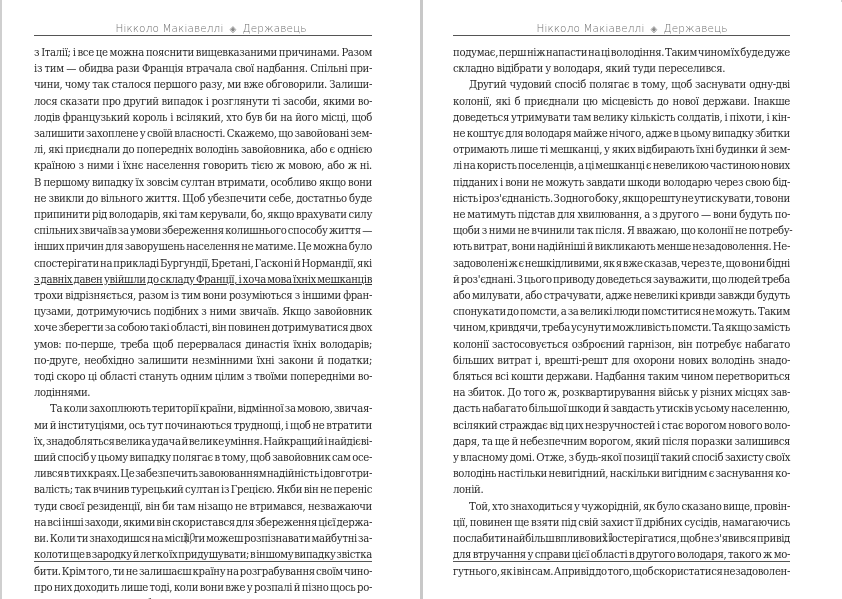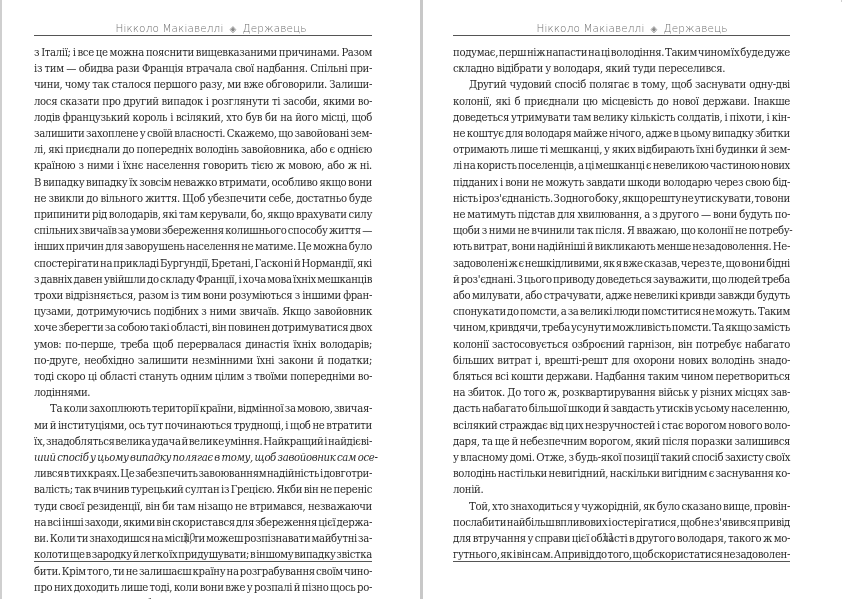--- a/index.html
+++ b/index.html
@@ -67,38 +67,38 @@
   <div class="rule" style="left:32px; top:35px; width:338px;"></div>
   <div class="body" id="left-body" style="left:32px; top:45px; width:338px;">
       <p class="line" style="white-space: nowrap;"><span style="white-space: nowrap; word-spacing: -0.884375px;">з Італії; і все це можна пояснити вищевказаними причинами. Разом</span></p>
       <p class="line" style="white-space: nowrap;"><span style="white-space: nowrap; word-spacing: -0.4px;">із тим — обидва рази Франція втрачала свої надбання. Спільні при-</span></p>
       <p class="line" style="white-space: nowrap;"><span style="white-space: nowrap; word-spacing: -0.518056px;">чини, чому так сталося першого разу, ми вже обговорили. Залиши-</span></p>
       <p class="line" style="white-space: nowrap;"><span style="white-space: nowrap; word-spacing: -0.4px;">лося сказати про другий випадок і розглянути ті засоби, якими во-</span></p>
       <p class="line" style="white-space: nowrap;"><span style="white-space: nowrap; word-spacing: -0.4px;">лодів французький король і всілякий, хто був би на його місці, щоб</span></p>
       <p class="line" style="white-space: nowrap;"><span style="white-space: nowrap; word-spacing: -1.275px;">залишити захоплене у своїй власності. Скажемо, що завойовані зем-</span></p>
       <p class="line" style="white-space: nowrap;"><span style="white-space: nowrap; word-spacing: -0.512847px;">лі, які приєднали до попередніх володінь завойовника, або є однією</span></p>
       <p class="line" style="white-space: nowrap;"><span style="white-space: nowrap; word-spacing: -0.4px;">країною з ними і їхнє населення говорить тією ж мовою, або ж ні.</span></p>
-      <p class="line" style="white-space: nowrap;"><span style="white-space: nowrap; word-spacing: -1.56146px;">В випадку випадку їх зовсім неважко втримати, особливо якщо вони</span></p>
+      <p class="line" style="white-space: nowrap;"><span style="white-space: nowrap; word-spacing: -1.56146px;">В першому випадку їх зовсім султан втримати, особливо якщо вони</span></p>
       <p class="line" style="white-space: nowrap;"><span style="white-space: nowrap; word-spacing: -0.424306px;">не звикли до вільного життя. Щоб убезпечити себе, достатньо буде</span></p>
       <p class="line" style="white-space: nowrap;"><span style="white-space: nowrap; word-spacing: -1.01806px;">припинити рід володарів, які там керували, бо, якщо врахувати силу</span></p>
       <p class="line" style="white-space: nowrap;"><span style="white-space: nowrap; word-spacing: -1.53086px;">спільних звичаїв за умови збереження колишнього способу життя —</span></p>
       <p class="line" style="white-space: nowrap;"><span style="white-space: nowrap; word-spacing: -1.34792px;">інших причин для заворушень населення не матиме. Це можна було</span></p>
       <p class="line" style="white-space: nowrap;"><span style="white-space: nowrap; word-spacing: -1.73984px;">спостерігати на прикладі Бургундії, Бретані, Гасконі й Нормандії, які</span></p>
-      <p class="line" style="white-space: nowrap;"><span style="white-space: nowrap; word-spacing: -1.47528px;">з давніх давен увійшли до складу Франції, і хоча мова їхніх мешканців</span></p>
+      <p class="line" style="white-space: nowrap;"><span style="white-space: nowrap; word-spacing: -1.47528px; text-decoration: underline;">з давніх давен увійшли до складу Франції, і хоча мова їхніх мешканців</span></p>
       <p class="line" style="white-space: nowrap;"><span style="white-space: nowrap; word-spacing: -0.535417px;">трохи відрізняється, разом із тим вони розуміються з іншими фран-</span></p>
       <p class="line" style="white-space: nowrap;"><span style="white-space: nowrap; word-spacing: -0.4px;">цузами, дотримуючись подібних з ними звичаїв. Якщо завойовник</span></p>
       <p class="line" style="white-space: nowrap;"><span style="white-space: nowrap; word-spacing: -1.44687px;">хоче зберегти за собою такі області, він повинен дотримуватися двох</span></p>
       <p class="line" style="white-space: nowrap;"><span style="white-space: nowrap; word-spacing: -0.4px;">умов: по-перше, треба щоб перервалася династія їхніх володарів;</span></p>
       <p class="line" style="white-space: nowrap;"><span style="white-space: nowrap; word-spacing: -0.4px;">по-друге, необхідно залишити незмінними їхні закони й податки;</span></p>
       <p class="line" style="white-space: nowrap;"><span style="white-space: nowrap; word-spacing: -0.4px;">тоді скоро ці області стануть одним цілим з твоїми попередніми во-</span></p>
       <p style="white-space: nowrap;">лодіннями.</p>
       <p class="indent line" style="white-space: nowrap;"><span style="white-space: nowrap; word-spacing: -1.53867px;">Та коли захоплюють території країни, відмінної за мовою, звичая-</span></p>
       <p class="line" style="white-space: nowrap;"><span style="white-space: nowrap; word-spacing: -1.05938px;">ми й інституціями, ось тут починаються труднощі, і щоб не втратити</span></p>
       <p class="line" style="white-space: nowrap;"><span style="white-space: nowrap; word-spacing: -2.00243px;">їх, знадобляться велика удача й велике уміння. Найкращий і найдієві-</span></p>
-      <p class="line" style="white-space: nowrap; font-style: italic;"><span style="white-space: nowrap; word-spacing: -1.23807px;">ший спосіб у цьому випадку полягає в тому, щоб завойовник сам осе-</span></p>
+      <p class="line" style="white-space: nowrap;"><span style="white-space: nowrap; word-spacing: -1.23807px;">ший спосіб у цьому випадку полягає в тому, щоб завойовник сам осе-</span></p>
       <p class="line" style="white-space: nowrap;"><span style="white-space: nowrap; word-spacing: -2.18646px;">лився в тих краях. Це забезпечить завоюванням надійність і довготри-</span></p>
       <p class="line" style="white-space: nowrap;"><span style="white-space: nowrap; word-spacing: -1.26719px;">валість; так вчинив турецький султан із Грецією. Якби він не переніс</span></p>
       <p class="line" style="white-space: nowrap;"><span style="white-space: nowrap; word-spacing: -0.436458px;">туди своєї резиденції, він би там нізащо не втримався, незважаючи</span></p>
       <p class="line" style="white-space: nowrap;"><span style="white-space: nowrap; word-spacing: -1.6625px;">на всі інші заходи, якими він скористався для збереження цієї держа-</span></p>
       <p class="line" style="white-space: nowrap;"><span style="white-space: nowrap; word-spacing: -1.77813px;">ви. Коли ти знаходишся на місці, ти можеш розпізнавати майбутні за-</span></p>
       <p class="line" style="white-space: nowrap;"><span style="white-space: nowrap; word-spacing: -2.04062px; margin-top: 47px;">колоти ще в зародку й легко їх придушувати; в іншому випадку звістка</span></p>
       <p class="line" style="white-space: nowrap;"><span style="white-space: nowrap; word-spacing: -1.67188px;">бити. Крім того, ти не залишаєш країну на розграбування своїм чино-</span></p>
       <p class="line" style="white-space: nowrap;"><span style="white-space: nowrap; word-spacing: -1.23053px;">про них доходить лише тоді, коли вони вже у розпалі й пізно щось ро-</span></p>
       <p class="line" style="white-space: nowrap;"><span style="white-space: nowrap; word-spacing: -1.61289px;">вникам; для підлеглих буде полегшений прямий доступ до володаря,</span></p>
     </div>
@@ -136,19 +136,20 @@
       <p class="line" style="white-space: nowrap;"><span style="white-space: nowrap; word-spacing: -0.4px;">більших витрат і, врешті-решт для охорони нових володінь знадо-</span></p>
       <p class="line" style="white-space: nowrap;"><span style="white-space: nowrap; word-spacing: -0.525px;">бляться всі кошти держави. Надбання таким чином перетвориться</span></p>
       <p class="line" style="white-space: nowrap;"><span style="white-space: nowrap; word-spacing: -0.4px;">на збиток. До того ж, розквартирування військ у різних місцях зав-</span></p>
       <p class="line" style="white-space: nowrap;"><span style="white-space: nowrap; word-spacing: -1.20469px;">дасть набагато більшої шкоди й завдасть утисків усьому населенню,</span></p>
       <p class="line" style="white-space: nowrap;"><span style="white-space: nowrap; word-spacing: -1.025px;">всілякий страждає від цих незручностей і стає ворогом нового воло-</span></p>
       <p class="line" style="white-space: nowrap;"><span style="white-space: nowrap; word-spacing: -0.823611px;">даря, та ще й небезпечним ворогом, який після поразки залишився</span></p>
       <p class="line" style="white-space: nowrap;"><span style="white-space: nowrap; word-spacing: -1.21406px;">у власному домі. Отже, з будь-якої позиції такий спосіб захисту своїх</span></p>
       <p class="line" style="white-space: nowrap;"><span style="white-space: nowrap; word-spacing: -1.27946px;">володінь настільки невигідний, наскільки вигідним є заснування ко-</span></p>
       <p style="white-space: nowrap;">лоній.</p>
       <p class="indent line" style="white-space: nowrap;"><span style="white-space: nowrap; word-spacing: -1.24722px;">Той, хто знаходиться у чужорідній, як було сказано вище, провін-</span></p>
+      <p class="line" style="white-space: nowrap;"><span style="white-space: nowrap; word-spacing: -0.840625px;">ції, повинен ще взяти під свій захист її дрібних сусідів, намагаючись</span></p>
       <p class="line" style="white-space: nowrap;"><span style="white-space: nowrap; word-spacing: -2.1207px;">послабити найбільш впливових і остерігатися, щоб не з'явився привід</span></p>
       <p class="line" style="white-space: nowrap;"><span style="white-space: nowrap; word-spacing: -1.20114px;">для втручання у справи цієї області в другого володаря, такого ж мо-</span></p>
       <p class="line" style="white-space: nowrap;"><span style="white-space: nowrap; word-spacing: -2.26932px;">гутнього, як і він сам. А привід до того, щоб скористатися незадоволен-</span></p>
     </div>
   <div class="rule" style="left:30px; top:561px; width:337px;"></div>
   <div class="pageno" style="left:179px;">11</div>
 </div>
 
 </body></html>

